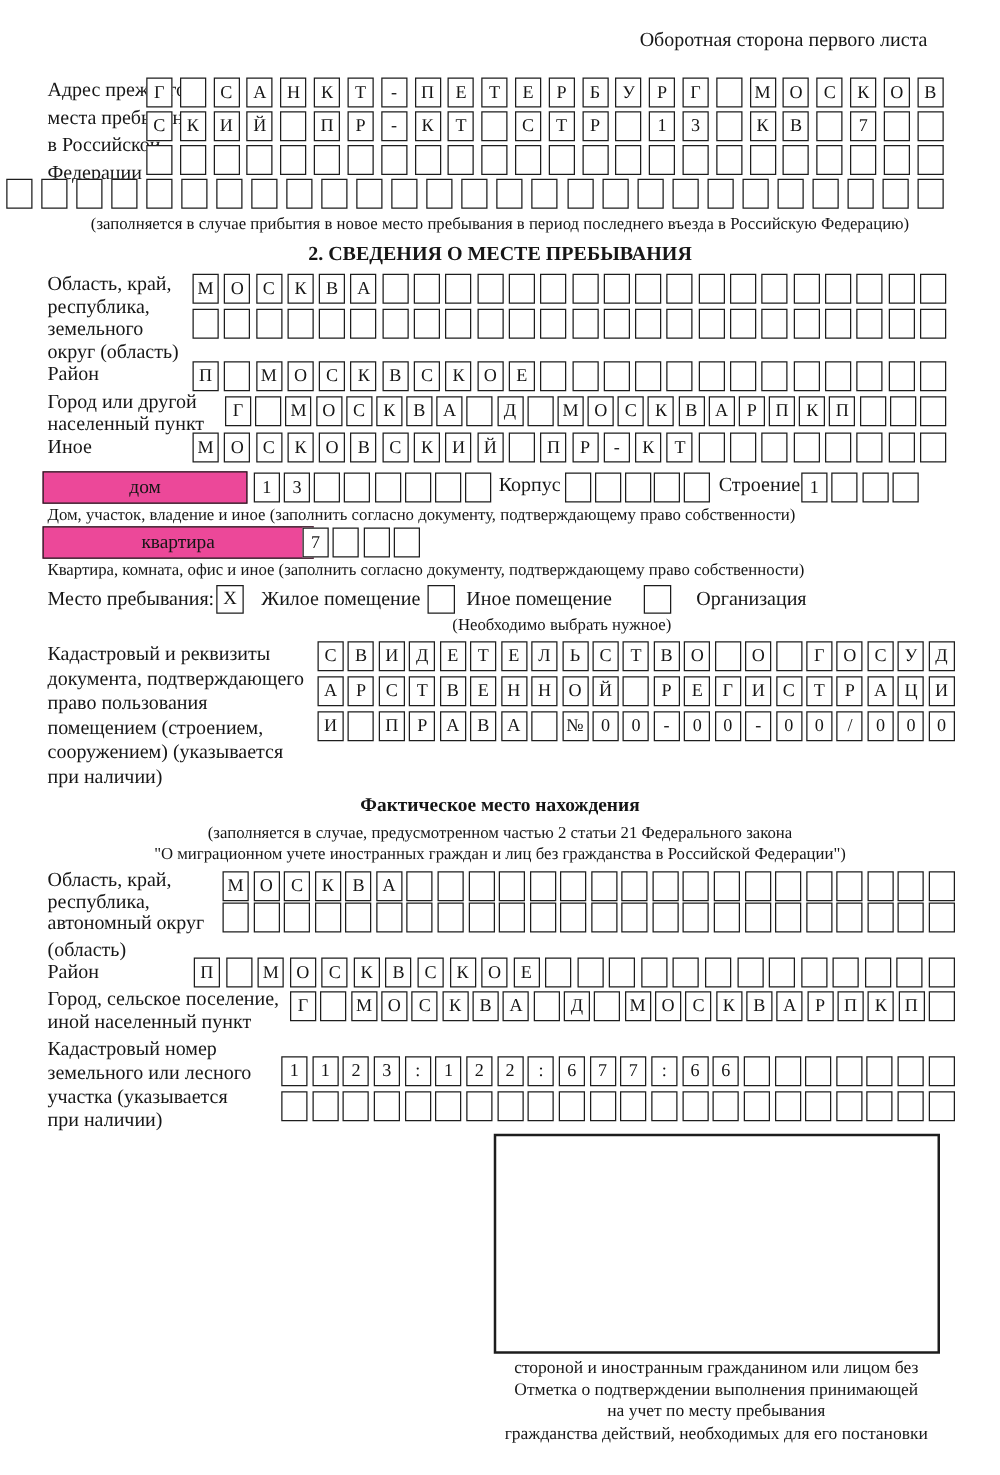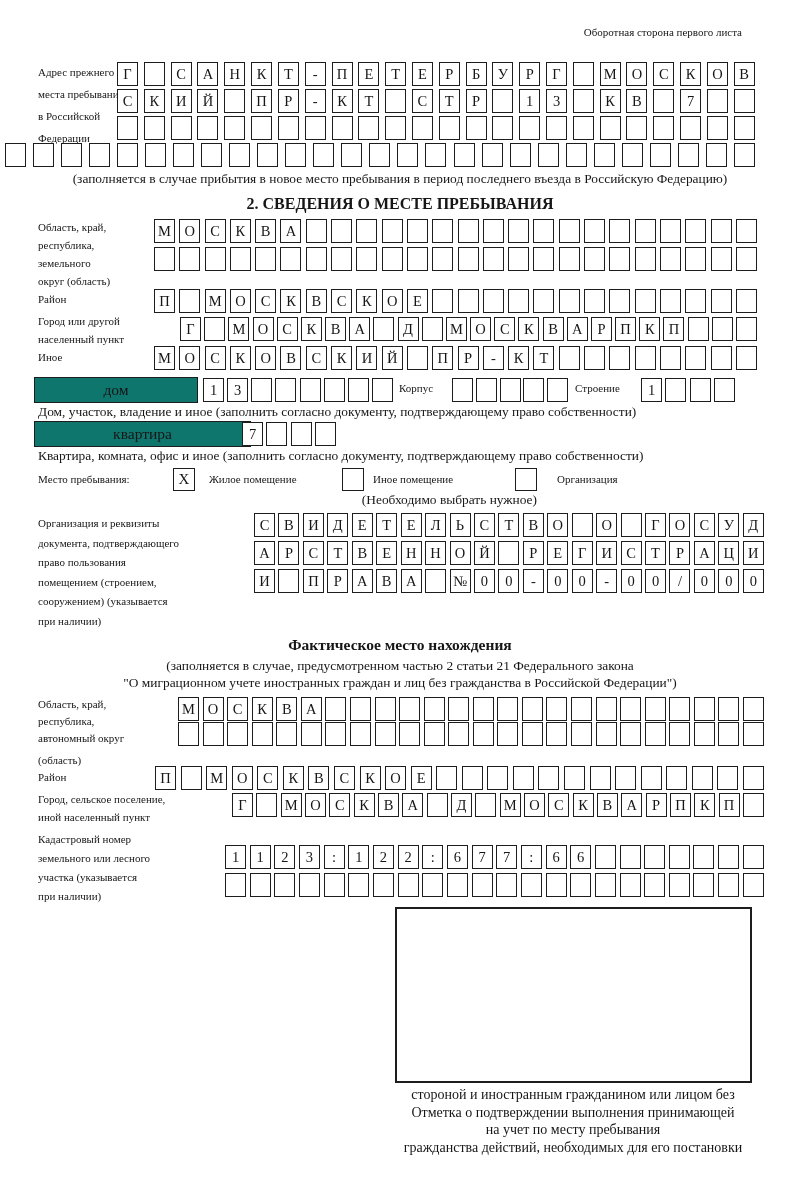--- a/index.html
+++ b/index.html
@@ -1,29 +1,29 @@
 <!DOCTYPE html>
 <html><head>
 <meta charset="utf-8">
 <style>
   html,body{margin:0;padding:0;background:#fff;}
   #page{position:relative;width:800px;height:1180px;background:#ffffff;
         font-family:"Liberation Serif",serif;color:#161616;overflow:hidden;}
   .abs{position:absolute;white-space:nowrap;}
-  .label{font-size:11px;line-height:17px;}
+  .label{font-size:16px;line-height:17px;}
   .note{font-size:13.4px;line-height:15px;}
   .center{left:0;width:800px;text-align:center;}
   .heading{font-weight:bold;font-size:16px;}
   .subheading{font-weight:bold;font-size:15.5px;}
   .cellrow{position:absolute;display:flex;justify-content:space-between;}
   .cell{flex:0 0 21px;width:21px;height:24px;box-sizing:border-box;
         border:1.7px solid #1d1d1d;display:flex;align-items:center;justify-content:center;
         font-size:14.5px;background:#fff;}
   .bigbox{position:absolute;height:26px;box-sizing:border-box;border:1.8px solid #1d1d1d;
-        display:flex;align-items:center;justify-content:center;font-size:15.5px;background:#0f766e;}
+        display:flex;align-items:center;justify-content:center;font-size:15.5px;background:#ec4899;}
   .checkbox{position:absolute;width:22px;height:23px;box-sizing:border-box;border:1.7px solid #1d1d1d;
         display:flex;align-items:center;justify-content:center;font-size:15px;background:#fff;}
   .stampbox{position:absolute;box-sizing:border-box;border:2px solid #1d1d1d;background:#fff;}
   .stampcap{position:absolute;text-align:center;font-size:14px;line-height:17.5px;}
 </style>
 </head>
 <body>
 
 <div id="page">
 
@@ -327,21 +327,21 @@
 
   <div class="abs label" style="left:38px;top:471px;">Место пребывания:</div>
   <div class="checkbox" style="left:173px;top:468px;">X</div>
   <div class="abs label" style="left:209px;top:471px;">Жилое помещение</div>
   <div class="checkbox" style="left:342px;top:468px;"></div>
   <div class="abs label" style="left:373px;top:471px;">Иное помещение</div>
   <div class="checkbox" style="left:515px;top:468px;"></div>
   <div class="abs label" style="left:557px;top:471px;">Организация</div>
   <div class="abs note" style="left:137px;top:492px;width:400px;text-align:right;">(Необходимо выбрать нужное)</div>
 
-  <div class="abs label" style="left:38px;top:515px;">Организация и реквизиты</div>
+  <div class="abs label" style="left:38px;top:515px;">Кадастровый и реквизиты</div>
   <div class="abs label" style="left:38px;top:535px;">документа, подтверждающего</div>
   <div class="abs label" style="left:38px;top:554px;">право пользования</div>
   <div class="abs label" style="left:38px;top:574px;">помещением (строением,</div>
   <div class="abs label" style="left:38px;top:593px;">сооружением) (указывается</div>
   <div class="abs label" style="left:38px;top:613px;">при наличии)</div>
   <div class="cellrow" style="left:254px;top:513px;width:510px;">
       <span class="cell">С</span>
       <span class="cell">В</span>
       <span class="cell">И</span>
       <span class="cell">Д</span>

